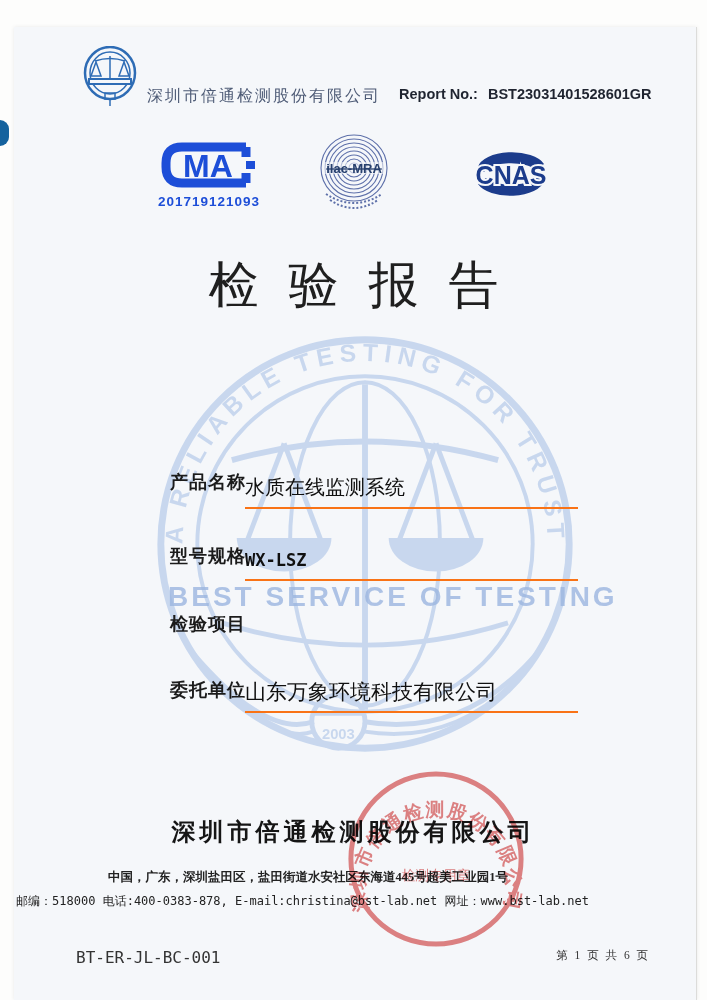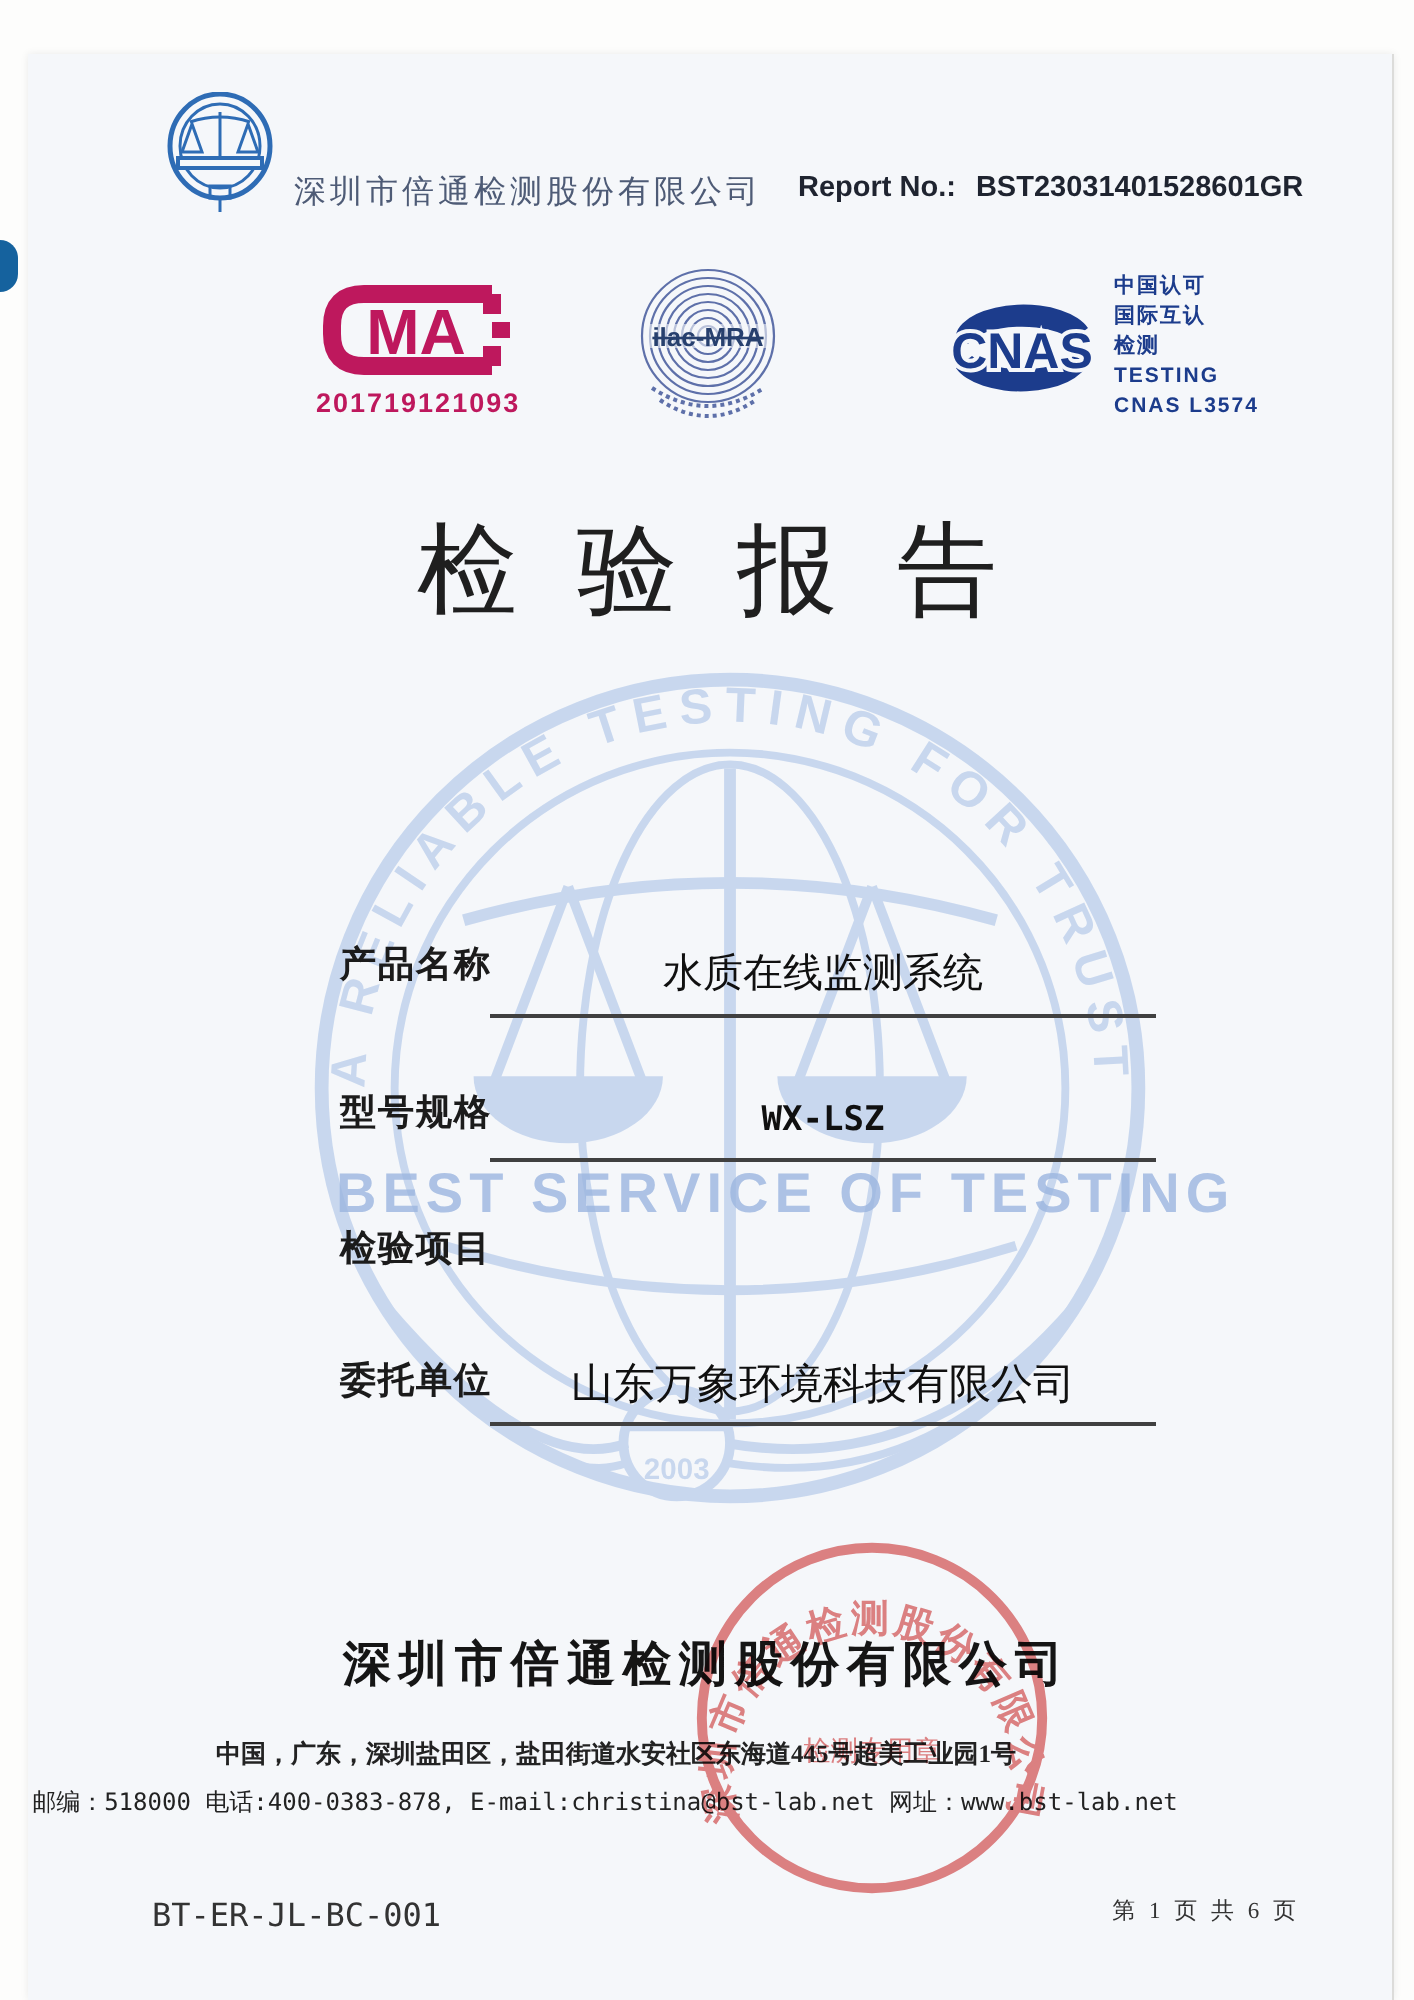--- a/index.html
+++ b/index.html
@@ -6,34 +6,34 @@
   body{font-family:"Liberation Serif","DejaVu Serif",serif;background:#e9e9e7;}
   #shot{position:relative;width:707px;height:1000px;background:#fdfdfc;overflow:hidden;margin:0 auto;}
   .page{position:absolute;left:14px;top:27px;width:682px;height:973px;background:#f5f7fa;border-right:1px solid #dcdcda;box-shadow:0 0 4px rgba(0,0,0,.08);}
   .punch{position:absolute;left:0;top:120px;width:9px;height:26px;background:#15629e;border-radius:0 14px 14px 0;}
   
   .hdr-logo{position:absolute;left:82px;top:46px;width:56px;height:64px;color:#2e6cb5;}
   .hdr-name{position:absolute;left:147px;top:86px;font-size:16px;color:#4e5b76;letter-spacing:2px;}
   .hdr-report{position:absolute;left:399px;top:86px;font-family:"Liberation Sans",sans-serif;font-weight:bold;font-size:14.5px;color:#1f2430;}
   .hdr-report span{margin-right:10px;}
   
-  .cma{position:absolute;left:158px;top:138px;width:100px;text-align:right;color:#be185d;}
+  .cma{position:absolute;left:158px;top:138px;width:100px;text-align:right;color:#1d4ed8;}
   .cma svg{display:block;}
   .cma-num{font-family:"Liberation Sans",sans-serif;font-weight:bold;font-size:13.5px;letter-spacing:1px;margin-top:2px;}
   .ilac{position:absolute;left:318px;top:132px;width:72px;height:84px;color:#44599c;}
   .cnas{position:absolute;left:472px;top:146px;width:78px;height:56px;color:#1c3c8c;}
   .cnas-txt{position:absolute;left:557px;top:136px;color:#1c3c8c;font-family:"Liberation Sans",sans-serif;font-weight:bold;font-size:10.5px;line-height:15px;letter-spacing:1px;white-space:nowrap;}
   
   .title{position:absolute;left:0;top:252px;width:707px;text-align:center;font-size:50px;font-weight:normal;color:#1f1f1f;letter-spacing:30px;text-indent:30px;}
   
   .watermark{position:absolute;left:148px;top:327px;width:434px;height:434px;color:#9db9e3;opacity:.5;}
   .wm-band{position:absolute;left:168px;top:581px;width:394px;text-align:center;font-family:"Liberation Sans",sans-serif;font-weight:bold;font-size:28px;letter-spacing:3px;color:#9cb6e0;opacity:.8;white-space:nowrap;}
   
   .f-label{position:absolute;left:170px;width:90px;font-size:18px;font-weight:bold;color:#1b1b1b;letter-spacing:1px;}
-  .f-box{position:absolute;left:245px;width:333px;border-bottom:2px solid #404040;text-align:center;font-size:20px;color:#101010;}
+  .f-box{position:absolute;left:245px;width:333px;border-bottom:2px solid #f97316;font-size:20px;color:#101010;}
   .f-mono{font-family:"DejaVu Sans Mono","Liberation Mono",monospace;font-weight:bold;font-size:17px;}
   
   .seal{position:absolute;left:342px;top:765px;width:188px;height:188px;opacity:.7;mix-blend-mode:multiply;color:#d84f4f;}
   .bot-company{position:absolute;left:0;top:816px;width:707px;text-align:center;font-size:24px;font-weight:bold;letter-spacing:4px;color:#151515;}
   .addr1{position:absolute;left:0;top:869px;width:616px;text-align:center;font-size:12.5px;font-weight:bold;color:#222;}
   .addr2{position:absolute;left:0;top:893px;width:605px;text-align:center;font-family:"DejaVu Sans Mono","Liberation Mono",monospace;font-size:12px;color:#222;}
   .doc-code{position:absolute;left:76px;top:948px;font-family:"DejaVu Sans Mono","Liberation Mono",monospace;font-size:16px;color:#333;}
   .page-info{position:absolute;right:57px;top:948px;font-size:11.5px;color:#333;letter-spacing:2px;}
   svg text{font-family:"Liberation Sans",sans-serif;}
 </style>
@@ -117,27 +117,20 @@
     </g>
     <rect x="6" y="30" width="60" height="12" fill="#f5f7fa" opacity=".6"></rect>
     <text x="36" y="41" font-size="13" font-weight="bold" text-anchor="middle" fill="#27406e" text-decoration="line-through">ilac-MRA</text>
   </svg>
 
   <svg class="cnas" viewBox="0 0 78 56">
     <path d="M 6,21 A 34,17 0 0 1 72,18 L 64,24 A 28,12 0 0 0 12,26 Z" fill="currentColor"></path>
     <path d="M 72,35 A 34,17 0 0 1 6,38 L 14,32 A 28,12 0 0 0 66,30 Z" fill="currentColor"></path>
     <text x="39" y="38" font-size="25" font-weight="bold" text-anchor="middle" fill="currentColor" stroke="#f5f7fa" stroke-width="4" paint-order="stroke">CNAS</text>
   </svg>
-  <div class="cnas-txt">
-    <div>中国认可</div>
-    <div>国际互认</div>
-    <div>检测</div>
-    <div>TESTING</div>
-    <div>CNAS L3574</div>
-  </div>
 
   <div class="title">检验报告</div>
 
   <div class="f-label" style="top:470px">产品名称</div>
   <div class="f-box" style="top:470px;height:37px;line-height:34px">水质在线监测系统</div>
 
   <div class="f-label" style="top:544px">型号规格</div>
   <div class="f-box f-mono" style="top:544px;height:35px;line-height:32px">WX-LSZ</div>
 
   <div class="f-label" style="top:612px">检验项目</div>

